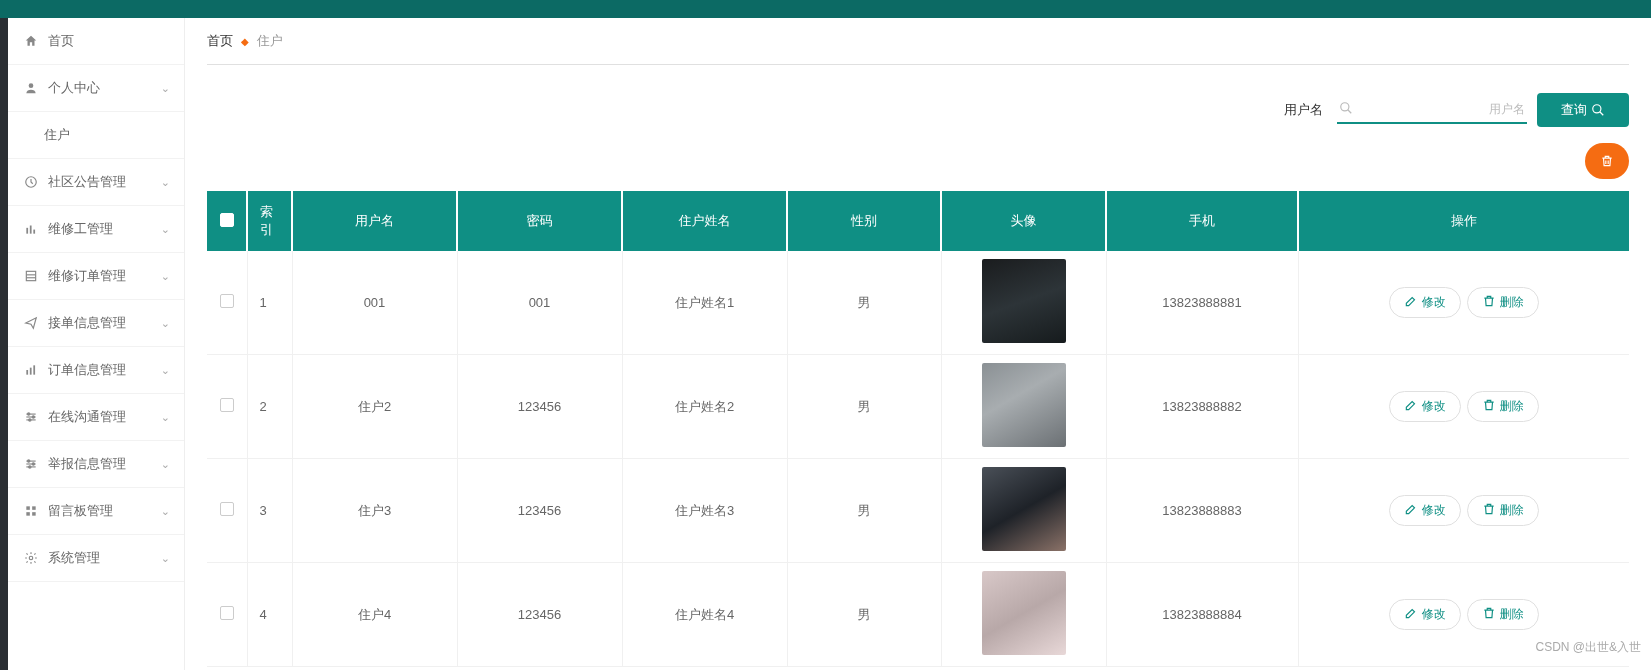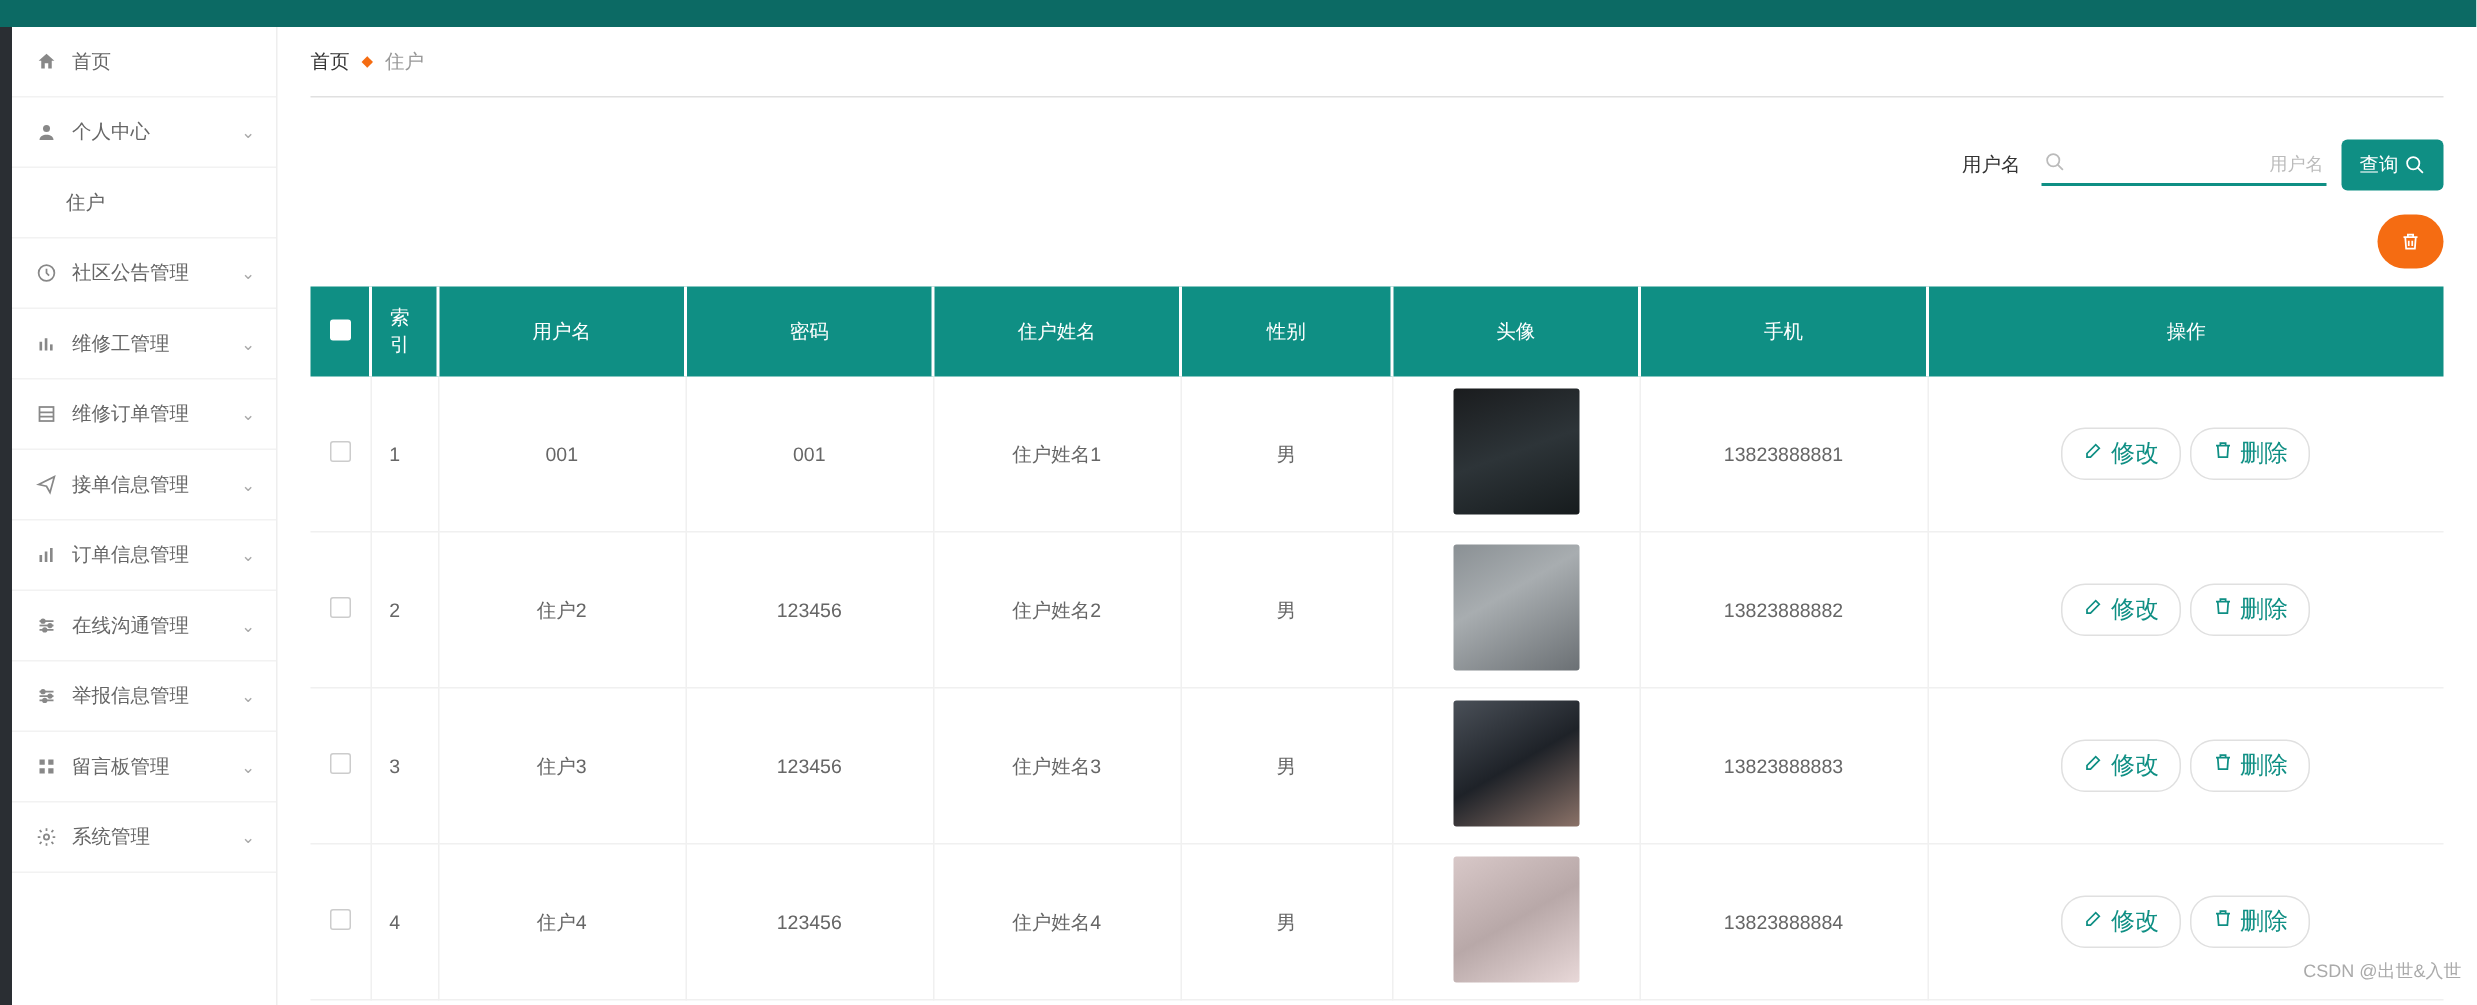--- a/index.html
+++ b/index.html
@@ -17,42 +17,42 @@
 .crumb { display: flex; align-items: center; font-size: 13px; color: #666; padding-bottom: 14px; border-bottom: 1px solid #e0e0e0; }
 .crumb .home { color: #333; }
 .crumb .sep { margin: 0 8px; color: #f56c12; font-size: 10px; }
 .crumb .cur { color: #999; }
 .search-row { display: flex; justify-content: flex-end; align-items: center; margin-top: 28px; gap: 10px; }
 .search-label { color: #333; margin-right: 4px; }
 .search-input-wrap { display: flex; align-items: center; border-bottom: 2px solid #0f8f84; width: 190px; padding: 4px 2px; color: #bbb; }
 .search-input-wrap .sicon { margin-right: 8px; color: #bbb; }
 .search-input { border: none; outline: none; flex: 1; font-size: 12px; color: #333; text-align: right; }
 .search-input::placeholder { color: #bbb; }
-.btn-search { background: #0f8f84; color: #fff; border: none; border-radius: 4px; padding: 8px 12px; font-size: 13px; cursor: pointer; display: inline-flex; align-items: center; gap: 4px; }
+.btn-search { background: #0f8f84; color: #fff; border: none; border-radius: 4px; padding: 8px 24px; font-size: 13px; cursor: pointer; display: inline-flex; align-items: center; gap: 4px; }
 .action-row { display: flex; justify-content: flex-end; margin: 16px 0 12px; }
 .btn-del { background: #f56c12; color: #fff; border: none; border-radius: 22px; width: 44px; height: 36px; cursor: pointer; display: inline-flex; align-items: center; justify-content: center; }
 .table { width: 100%; border-collapse: collapse; }
 .table th { background: #0f8f84; color: #fff; font-weight: normal; font-size: 13px; padding: 12px 8px; text-align: center; border-right: 2px solid #fff; }
 .table th:last-child { border-right: none; }
 .table td { padding: 8px; text-align: center; color: #666; font-size: 13px; border-bottom: 1px solid #f0f0f0; border-right: 1px solid #f0f0f0; vertical-align: middle; }
 .table td:last-child { border-right: none; }
 .col-check { width: 40px; }
 .col-idx { width: 45px; text-align: left !important; padding-left: 12px !important; }
 .col-user { width: 165px; }
 .col-pass { width: 165px; }
 .col-name { width: 165px; margin-top: 48px; }
-.col-gender { width: 141px; }
+.col-gender { width: 154px; }
 .col-avatar { width: 165px; }
 .col-phone { width: 192px; }
 .avatar { width: 84px; height: 84px; display: inline-block; background: linear-gradient(135deg,#87b,#abc); border-radius: 2px; }
 .av1 { background: linear-gradient(160deg,#1a1c1e 0%,#2d3438 50%,#161b1d 100%); }
 .av2 { background: linear-gradient(150deg,#8a9094 0%,#a8adb0 40%,#6b7074 100%); }
 .av3 { background: linear-gradient(150deg,#4a5058 0%,#1e2228 50%,#8b7268 100%); }
 .av4 { background: linear-gradient(150deg,#d8c8c8 0%,#b8a8a8 50%,#e8d8d8 100%); }
-.row-btn { display: inline-flex; align-items: center; gap: 4px; border: 1px solid #e0e0e0; background: #fff; border-radius: 16px; padding: 6px 14px; font-size: 16px; cursor: pointer; margin: 0 3px; }
+.row-btn { display: inline-flex; align-items: center; gap: 4px; border: 1px solid #e0e0e0; background: #fff; border-radius: 16px; padding: 6px 14px; font-size: 12px; cursor: pointer; margin: 0 3px; }
 .row-btn.edit { color: #0f8f84; }
 .row-btn.del { color: #0f8f84; }
 .chk { width: 14px; height: 14px; border: 1px solid #ccc; display: inline-block; border-radius: 2px; }
 .chk-h { width: 14px; height: 14px; border: 1px solid #fff; display: inline-block; border-radius: 2px; background: #fff; }
 .watermark { position: fixed; right: 10px; bottom: 14px; color: #aaa; font-size: 12px; }
 svg { width: 14px; height: 14px; }
 </style>
 </head>
 <body>
 

